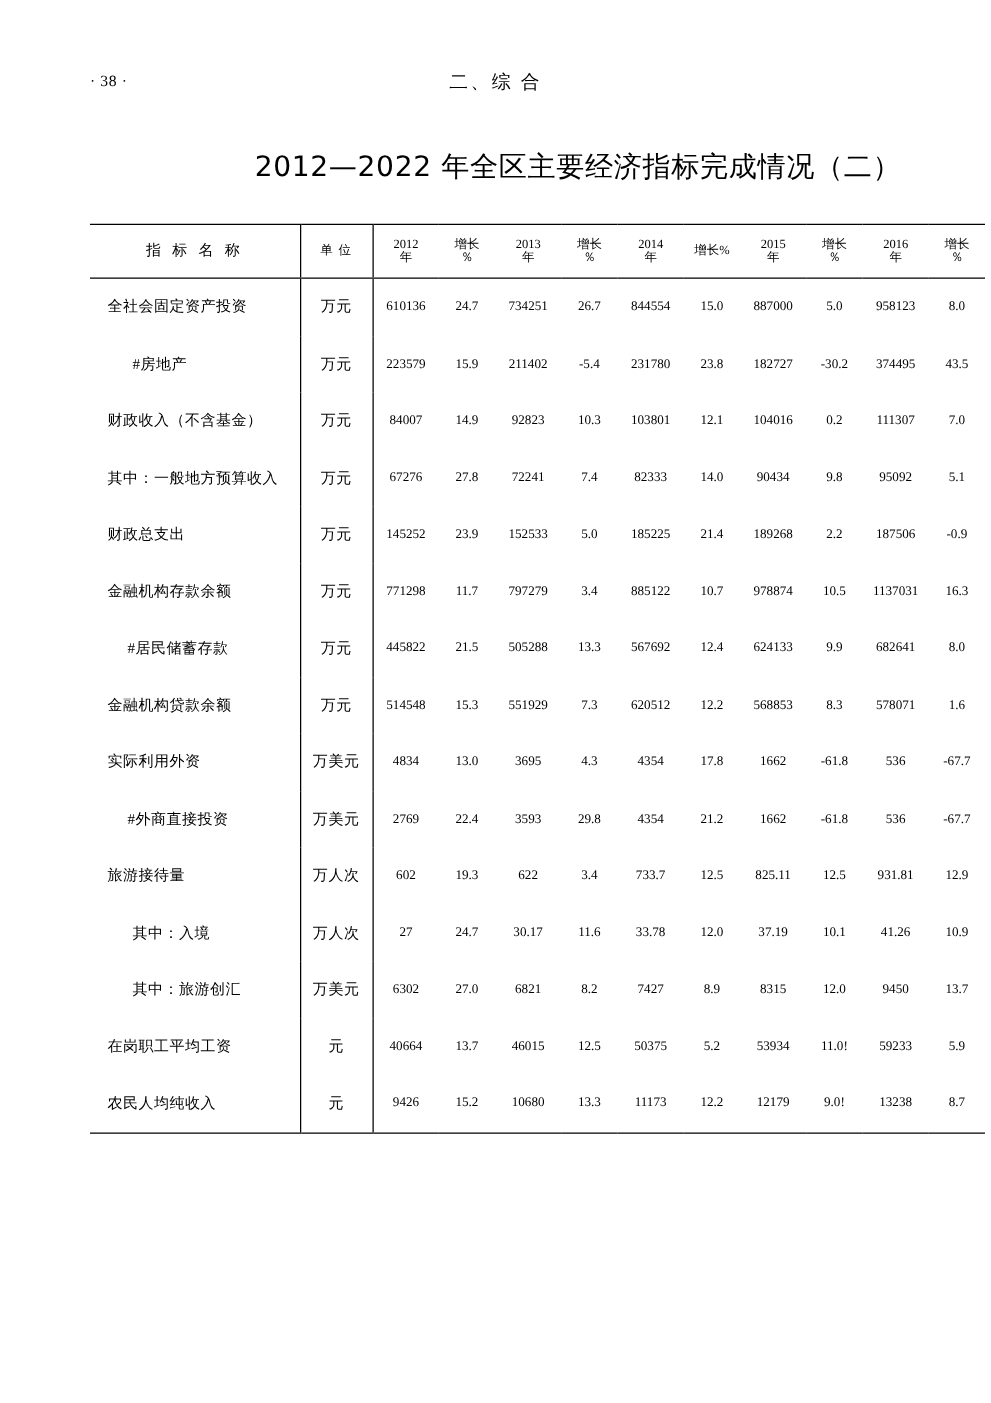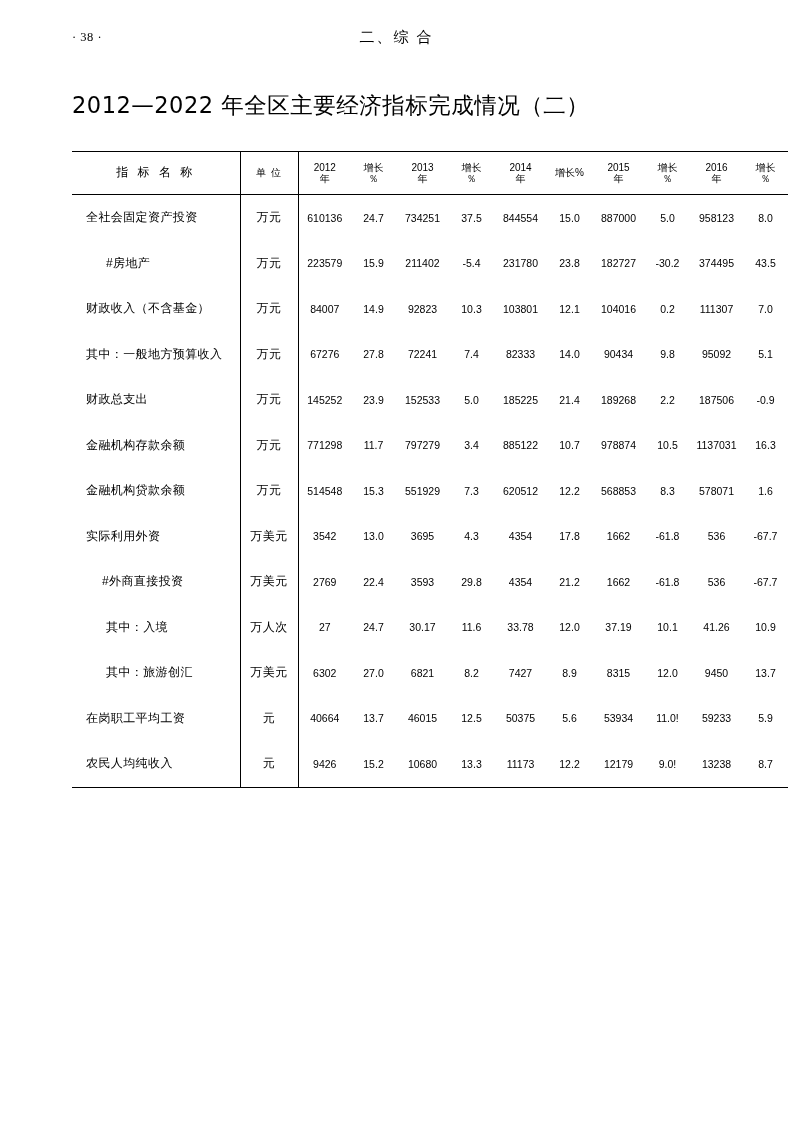--- a/index.html
+++ b/index.html
@@ -19,21 +19,21 @@
     position: relative;
     width: 793px;
     height: 1122px;
     box-sizing: border-box;
     padding: 0 72px;
   }
   
   .header-row {
     position: relative;
     height: 40px;
-    margin-top: 24px;
+    margin-top: 52px;
   }
   .folio {
     position: absolute;
     left: 0;
     top: 6px;
     font-size: 12.5px;
     letter-spacing: 0.5px;
     font-family: "Liberation Serif", serif;
   }
   .running-title {
@@ -41,36 +41,36 @@
     left: 0;
     right: 0;
     top: 4px;
     text-align: center;
     font-size: 15px;
     letter-spacing: 2px;
     font-family: Liberation Sans, sans-serif;
   }
   
   .doc-title {
-    text-align: left;
+    text-align: right;
     font-size: 22.5px;
     letter-spacing: 0.5px;
     margin-top: 26px;
     font-family: "DejaVu Sans", sans-serif;
     font-weight: normal;
   }
   
   .table-wrap {
     margin-top: 30px;
   }
   table.main {
     border-collapse: collapse;
     width: 649px;
     table-layout: fixed;
-    font-family: Liberation Sans, sans-serif;
+    font-family: Liberation Serif, serif;
   }
   table.main td, table.main th {
     padding: 0;
     font-weight: normal;
     vertical-align: middle;
   }
   
   tr.head-row > * {
     border-top: 1.7px solid #000;
     border-bottom: 0.9px solid #000;
@@ -200,21 +200,21 @@
           </th>
         </tr>
       </thead>
       <tbody id="tbody">
           <tr>
             <td class="c-name">全社会固定资产投资</td>
             <td class="c-unit vrule-l">万元</td>
             <td class="c-val vrule-l">610136</td>
             <td class="c-val">24.7</td>
             <td class="c-val">734251</td>
-            <td class="c-val">37.5</td>
+            <td class="c-val">26.7</td>
             <td class="c-val">844554</td>
             <td class="c-val">15.0</td>
             <td class="c-val">887000</td>
             <td class="c-val">5.0</td>
             <td class="c-val">958123</td>
             <td class="c-val">8.0</td>
           </tr>
           <tr>
             <td class="c-name ind1">#房地产</td>
             <td class="c-unit vrule-l">万元</td>
@@ -279,37 +279,51 @@
             <td class="c-val">797279</td>
             <td class="c-val">3.4</td>
             <td class="c-val">885122</td>
             <td class="c-val">10.7</td>
             <td class="c-val">978874</td>
             <td class="c-val">10.5</td>
             <td class="c-val">1137031</td>
             <td class="c-val">16.3</td>
           </tr>
           <tr>
+            <td class="c-name ind2">#居民储蓄存款</td>
+            <td class="c-unit vrule-l">万元</td>
+            <td class="c-val vrule-l">445822</td>
+            <td class="c-val">21.5</td>
+            <td class="c-val">505288</td>
+            <td class="c-val">13.3</td>
+            <td class="c-val">567692</td>
+            <td class="c-val">12.4</td>
+            <td class="c-val">624133</td>
+            <td class="c-val">9.9</td>
+            <td class="c-val">682641</td>
+            <td class="c-val">8.0</td>
+          </tr>
+          <tr>
             <td class="c-name">金融机构贷款余额</td>
             <td class="c-unit vrule-l">万元</td>
             <td class="c-val vrule-l">514548</td>
             <td class="c-val">15.3</td>
             <td class="c-val">551929</td>
             <td class="c-val">7.3</td>
             <td class="c-val">620512</td>
             <td class="c-val">12.2</td>
             <td class="c-val">568853</td>
             <td class="c-val">8.3</td>
             <td class="c-val">578071</td>
             <td class="c-val">1.6</td>
           </tr>
           <tr>
             <td class="c-name">实际利用外资</td>
             <td class="c-unit vrule-l">万美元</td>
-            <td class="c-val vrule-l">3542</td>
+            <td class="c-val vrule-l">4834</td>
             <td class="c-val">13.0</td>
             <td class="c-val">3695</td>
             <td class="c-val">4.3</td>
             <td class="c-val">4354</td>
             <td class="c-val">17.8</td>
             <td class="c-val">1662</td>
             <td class="c-val">-61.8</td>
             <td class="c-val">536</td>
             <td class="c-val">-67.7</td>
           </tr>
@@ -321,20 +335,34 @@
             <td class="c-val">3593</td>
             <td class="c-val">29.8</td>
             <td class="c-val">4354</td>
             <td class="c-val">21.2</td>
             <td class="c-val">1662</td>
             <td class="c-val">-61.8</td>
             <td class="c-val">536</td>
             <td class="c-val">-67.7</td>
           </tr>
           <tr>
+            <td class="c-name">旅游接待量</td>
+            <td class="c-unit vrule-l">万人次</td>
+            <td class="c-val vrule-l">602</td>
+            <td class="c-val">19.3</td>
+            <td class="c-val">622</td>
+            <td class="c-val">3.4</td>
+            <td class="c-val">733.7</td>
+            <td class="c-val">12.5</td>
+            <td class="c-val">825.11</td>
+            <td class="c-val">12.5</td>
+            <td class="c-val">931.81</td>
+            <td class="c-val">12.9</td>
+          </tr>
+          <tr>
             <td class="c-name ind1">其中：入境</td>
             <td class="c-unit vrule-l">万人次</td>
             <td class="c-val vrule-l">27</td>
             <td class="c-val">24.7</td>
             <td class="c-val">30.17</td>
             <td class="c-val">11.6</td>
             <td class="c-val">33.78</td>
             <td class="c-val">12.0</td>
             <td class="c-val">37.19</td>
             <td class="c-val">10.1</td>
@@ -356,21 +384,21 @@
             <td class="c-val">13.7</td>
           </tr>
           <tr>
             <td class="c-name">在岗职工平均工资</td>
             <td class="c-unit vrule-l">元</td>
             <td class="c-val vrule-l">40664</td>
             <td class="c-val">13.7</td>
             <td class="c-val">46015</td>
             <td class="c-val">12.5</td>
             <td class="c-val">50375</td>
-            <td class="c-val">5.6</td>
+            <td class="c-val">5.2</td>
             <td class="c-val">53934</td>
             <td class="c-val">11.0!</td>
             <td class="c-val">59233</td>
             <td class="c-val">5.9</td>
           </tr>
           <tr>
             <td class="c-name">农民人均纯收入</td>
             <td class="c-unit vrule-l">元</td>
             <td class="c-val vrule-l">9426</td>
             <td class="c-val">15.2</td>

